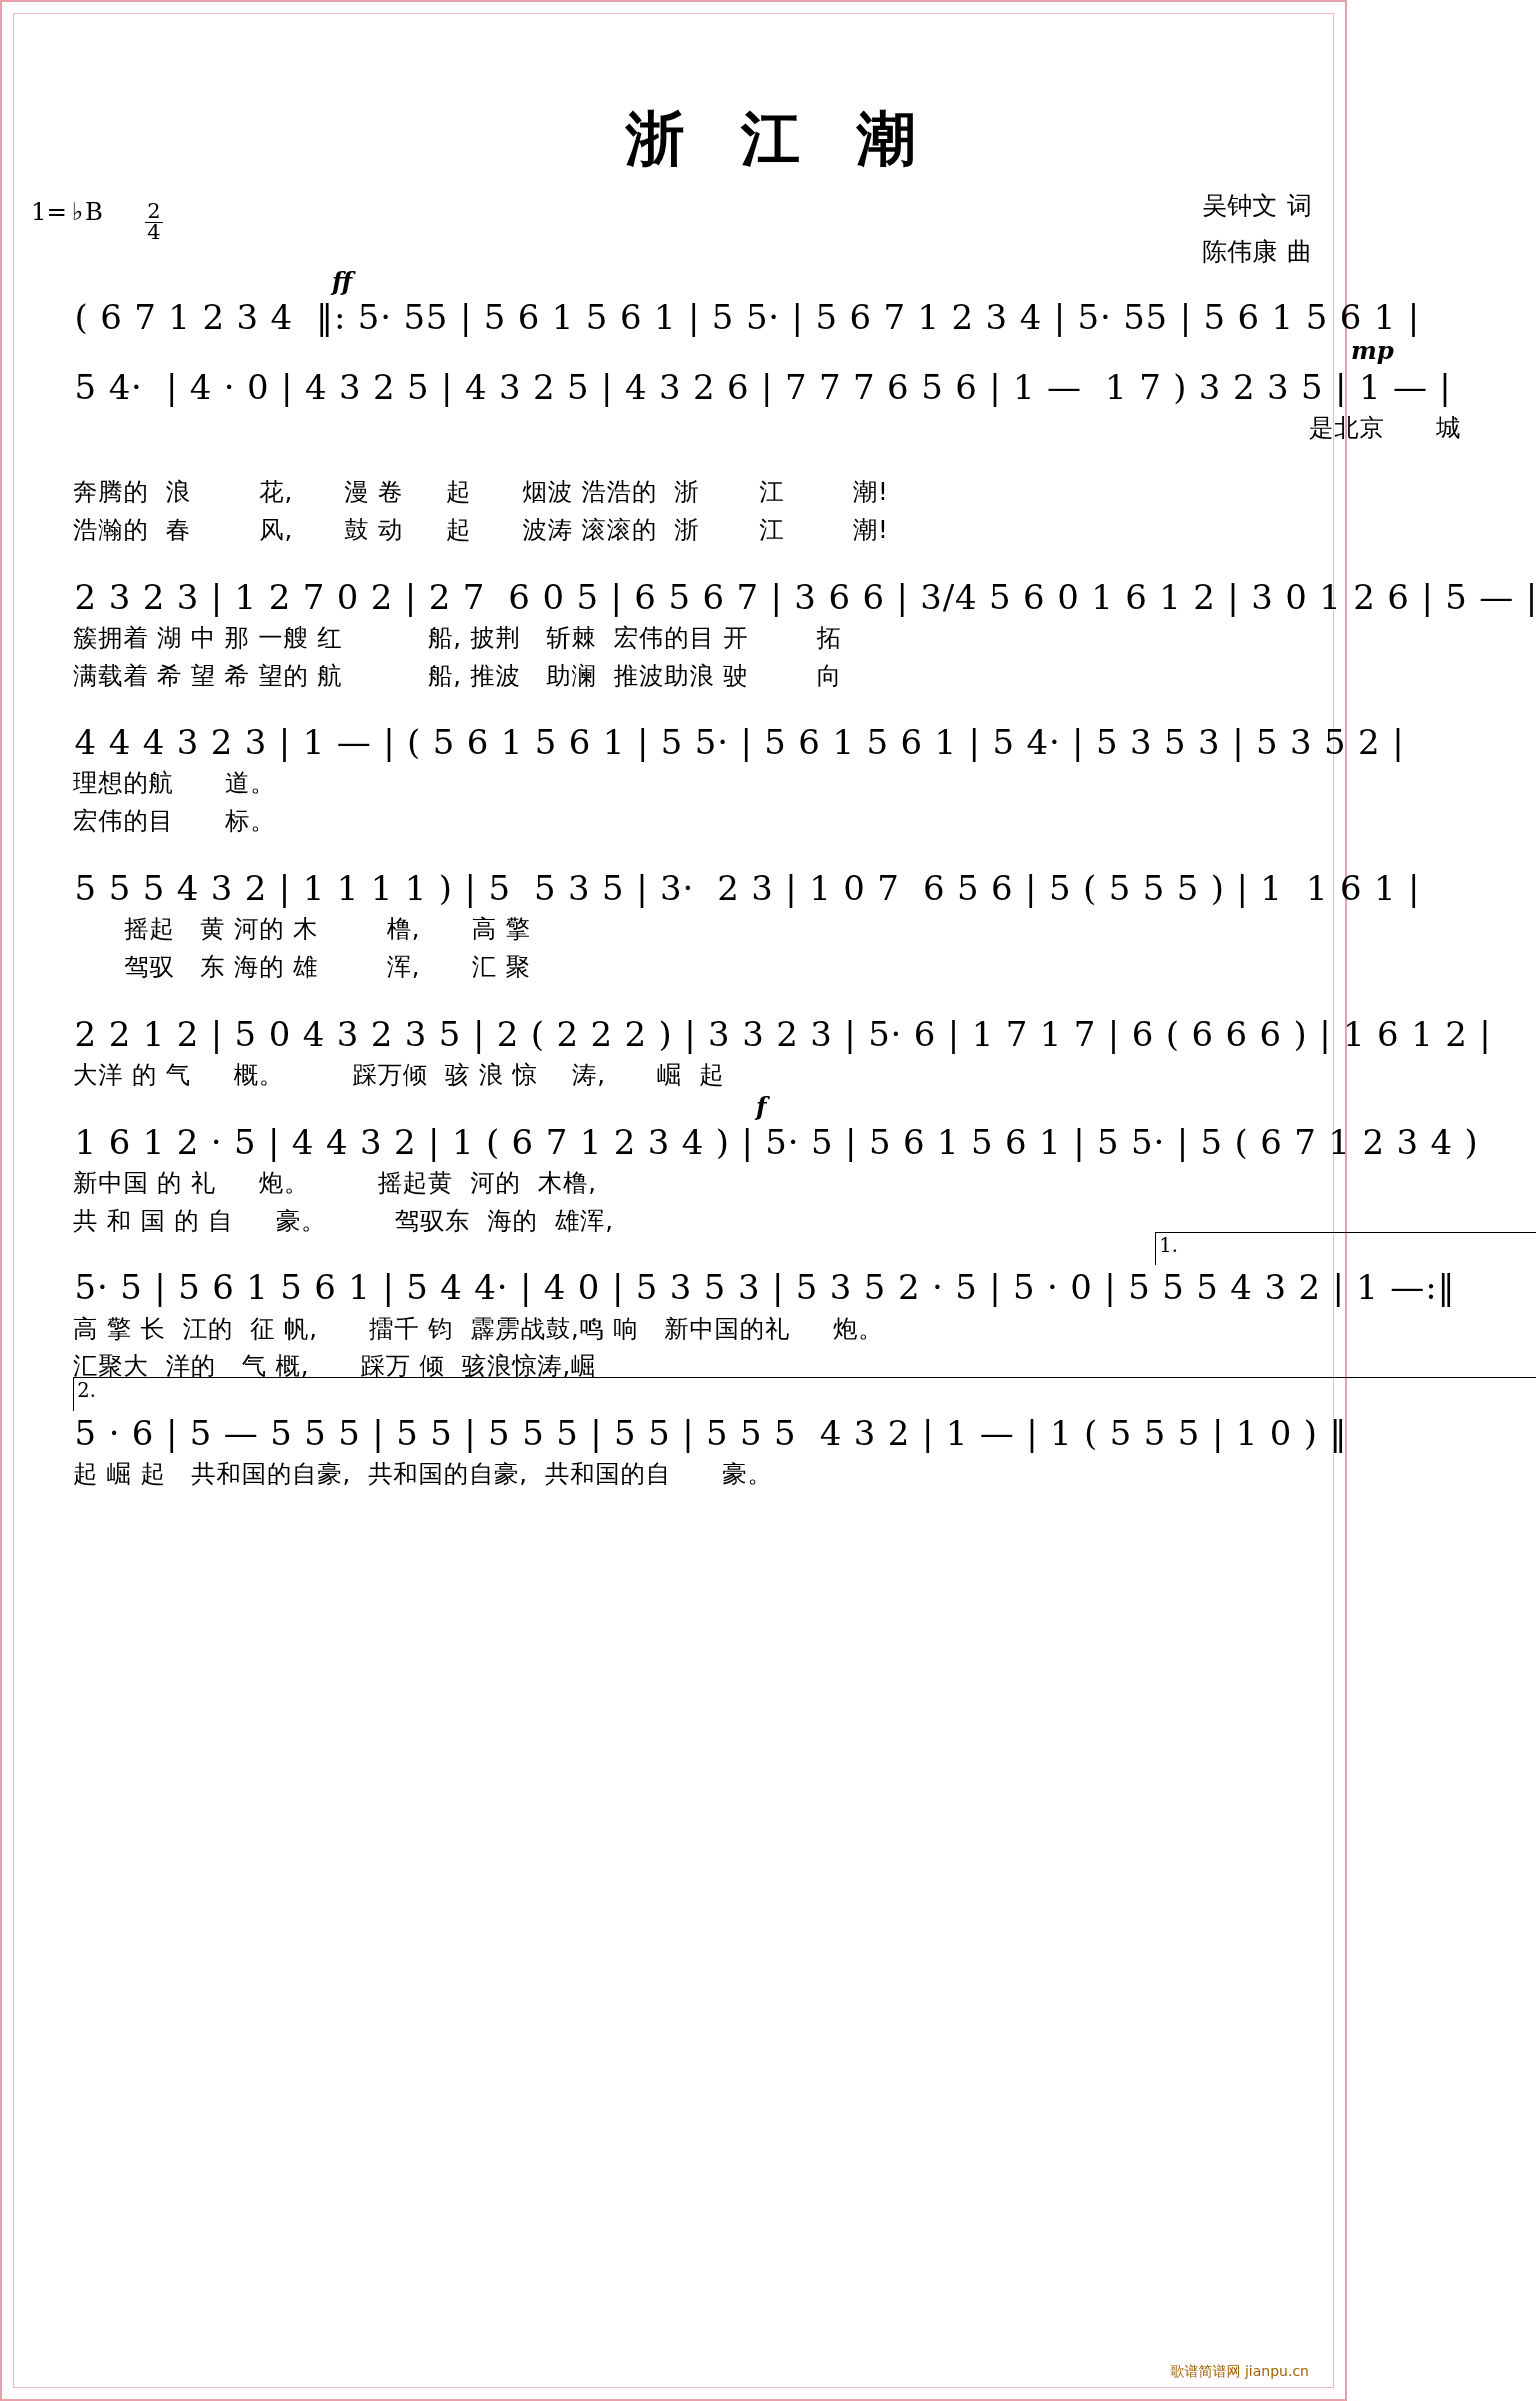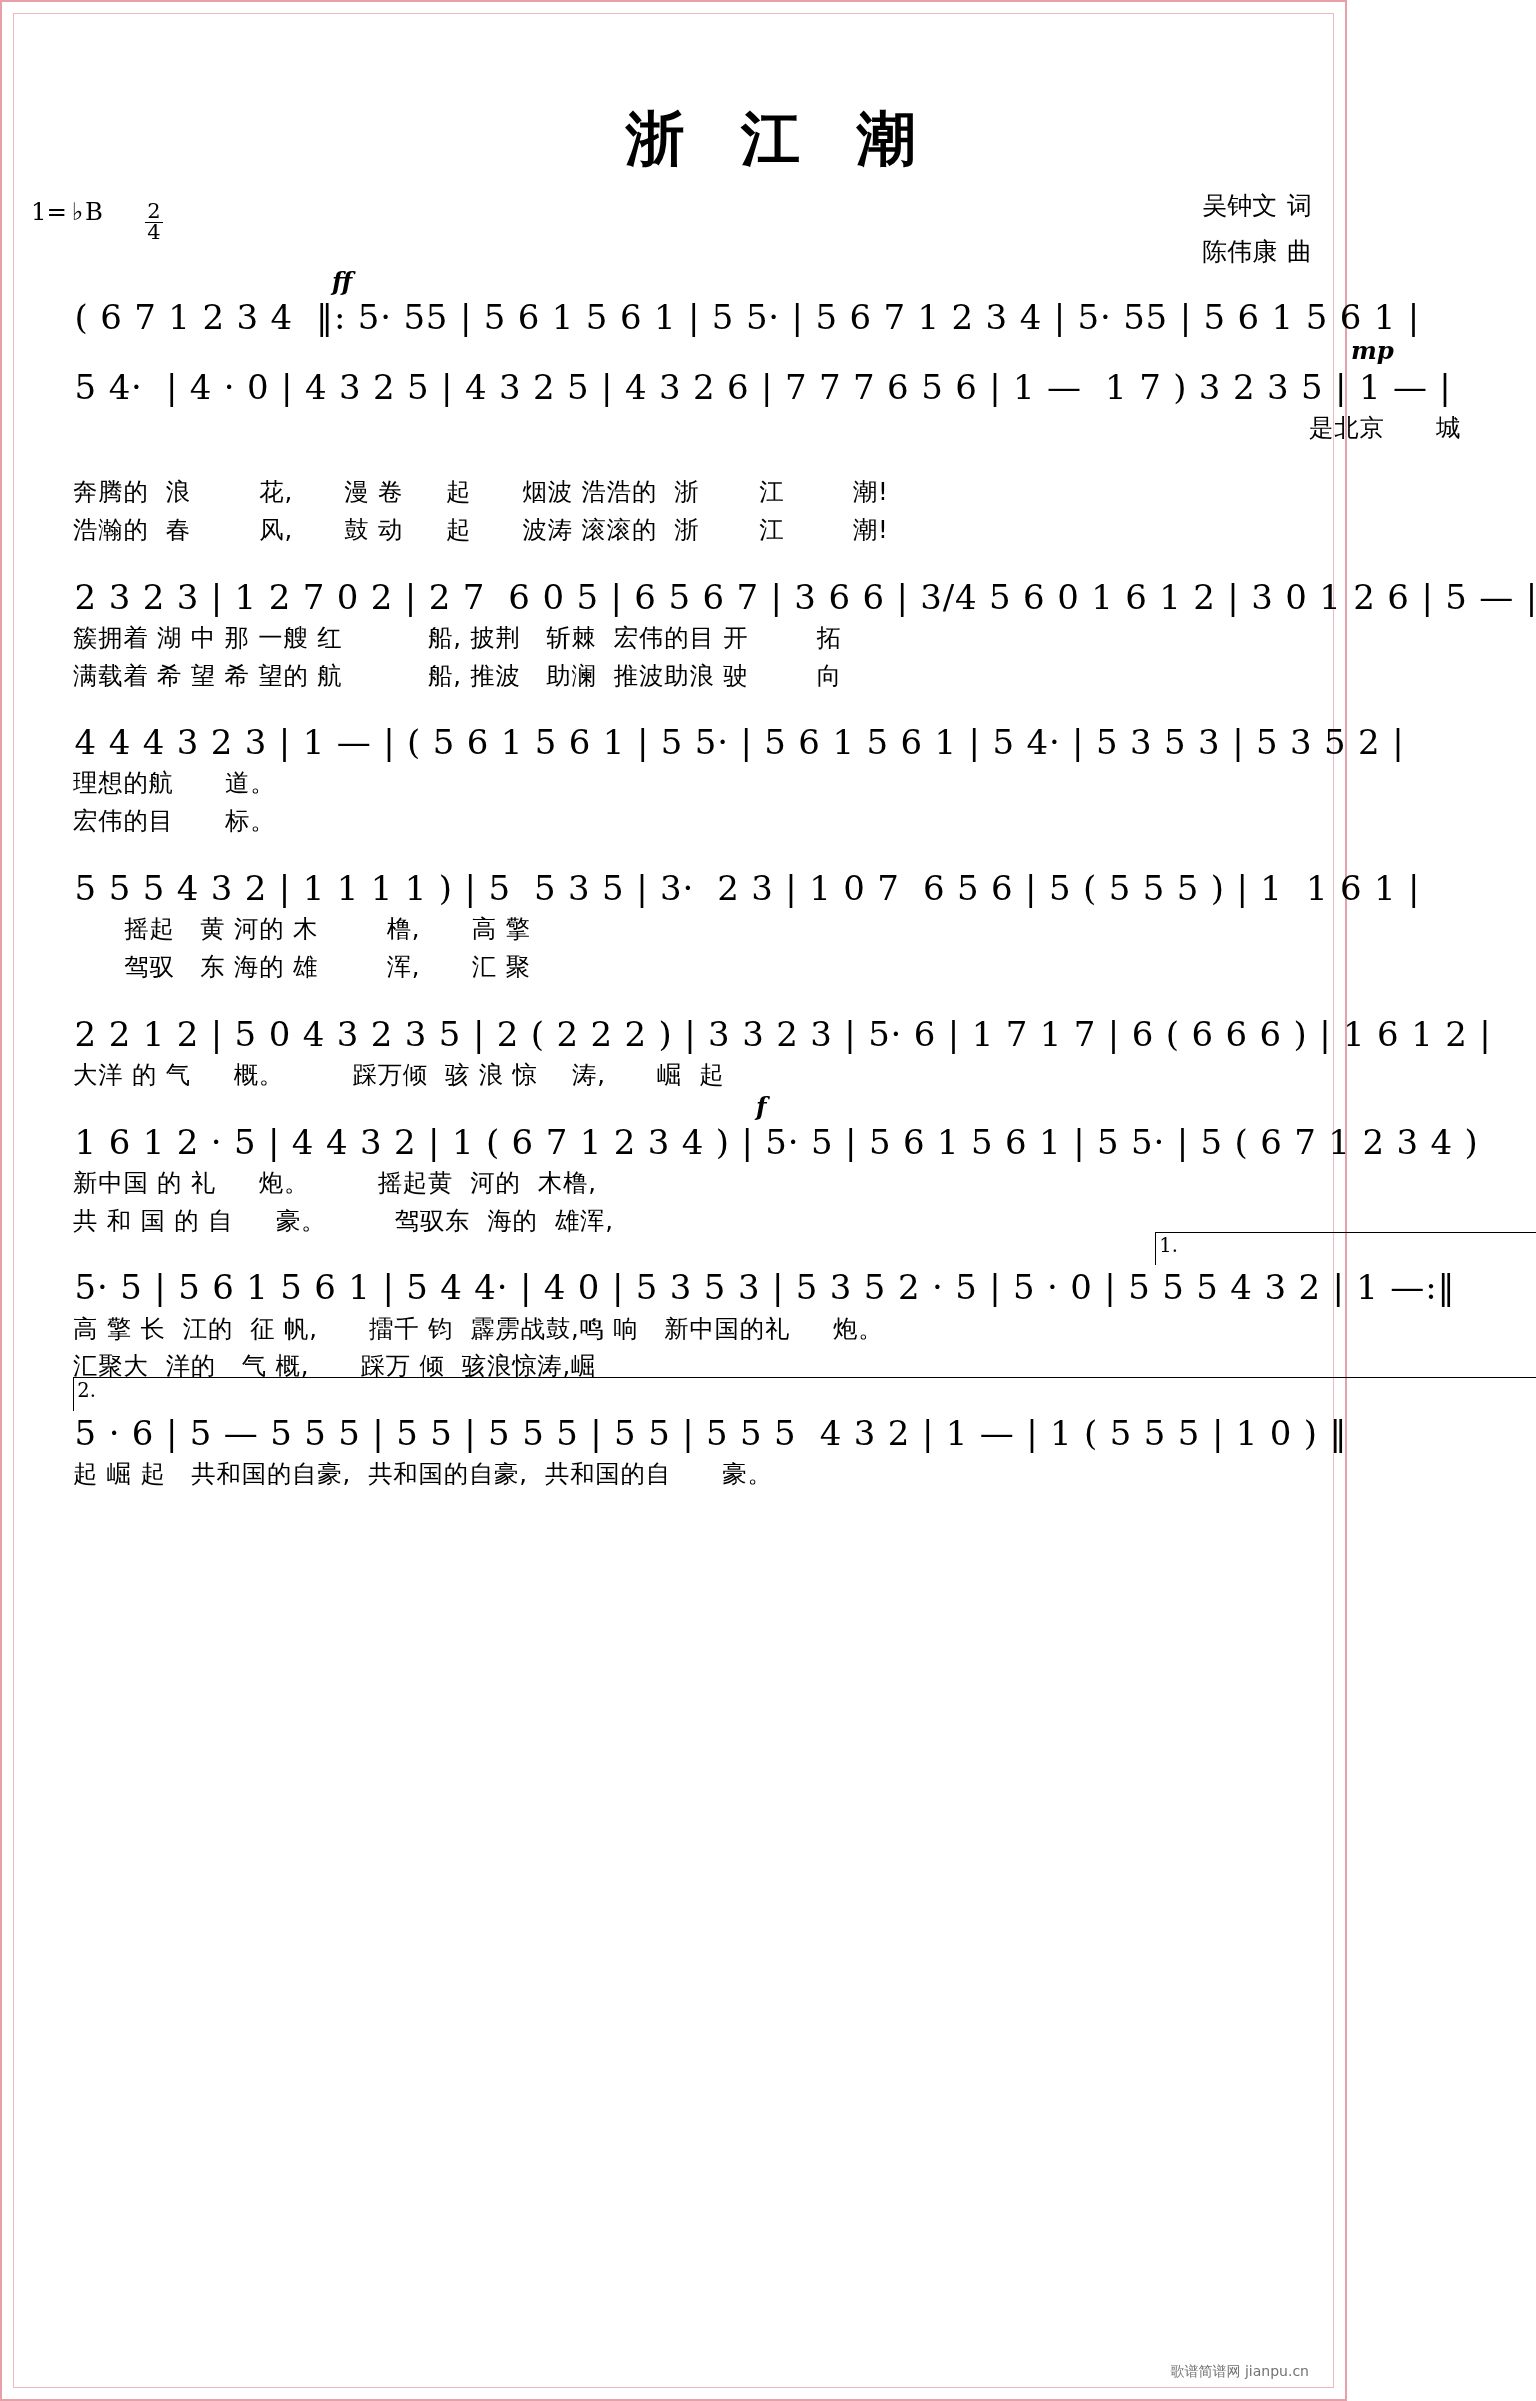--- a/index.html
+++ b/index.html
@@ -121,21 +121,21 @@
     border-left: 1.6px solid #000;
     border-top: 1.6px solid #000;
     padding: 0.8px 0 0 3.3px;
     box-sizing: border-box;
   }
   .footer-note {
     position: absolute;
     right: 36px;
     bottom: 18px;
     font-size: 14px;
-    color: #737373;
+    color: #a16207;
     font-family: "DejaVu Sans", "Liberation Sans", sans-serif;
   }
   .sys-gap { height: 21px; }
 </style>
 </head>
 <body>
 
 <div class="sheet">
   <div class="inner-border"></div>
 

